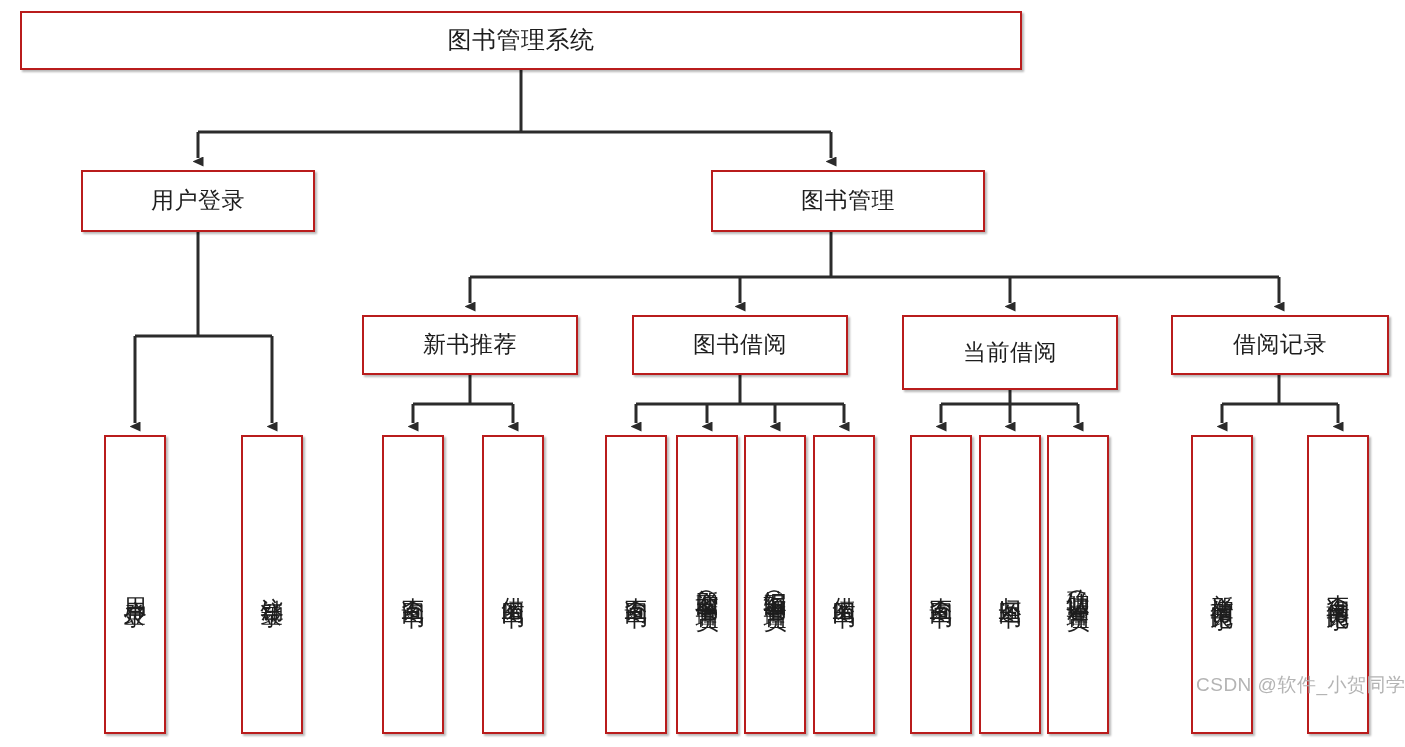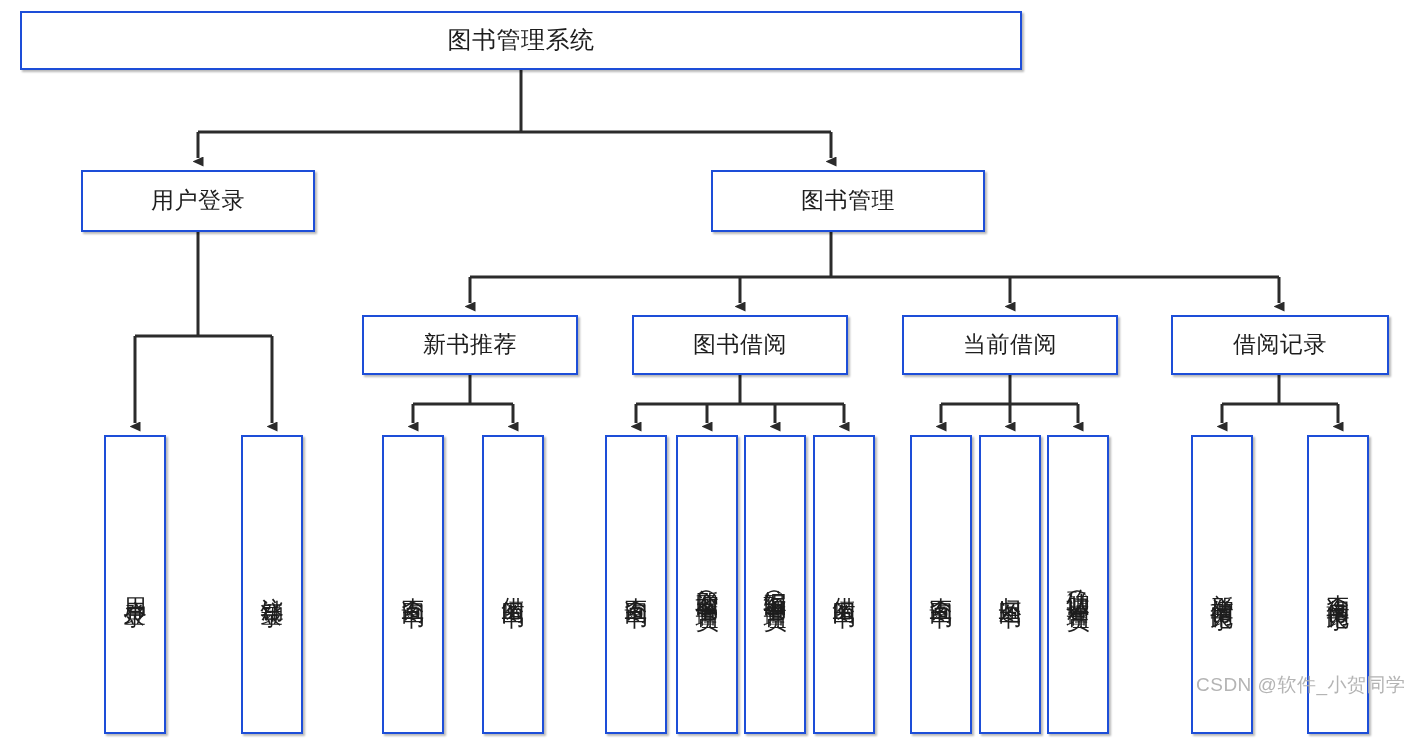--- a/index.html
+++ b/index.html
@@ -23,21 +23,21 @@
     left: 0;
     top: 0;
     width: 1405px;
     height: 747px;
     pointer-events: none;
   }
   .node {
     position: absolute;
     box-sizing: border-box;
     background: #ffffff;
-    border: 2px solid #1d4ed8;
+    border: 2px solid #b91c1c;
     display: flex;
     align-items: center;
     justify-content: center;
     box-shadow: 2px 2px 2px rgba(0,0,0,0.28);
   }
   .node .label {
     color: #1d1d1d;
     text-align: center;
     line-height: 1.18;
     white-space: pre;
@@ -138,21 +138,21 @@
   </div>
 
   <div class="node horiz" style="left:632px; top:315px; width:216px; height:60px;">
     <span class="label">图书借阅</span>
   </div>
 
   <div class="node horiz" style="left:362px; top:315px; width:216px; height:60px;">
     <span class="label">新书推荐</span>
   </div>
 
-  <div class="node horiz" style="left:902px; top:315px; width:216px; height:60px;">
+  <div class="node horiz" style="left:902px; top:315px; width:216px; height:75px;">
     <span class="label">当前借阅</span>
   </div>
 
   <div class="node horiz" style="left:1171px; top:315px; width:218px; height:60px;">
     <span class="label">借阅记录</span>
   </div>
 
   <div class="node vert" style="left:104px; top:435px; width:62px; height:299px;">
     <span class="label">用户登录</span>
   </div>

